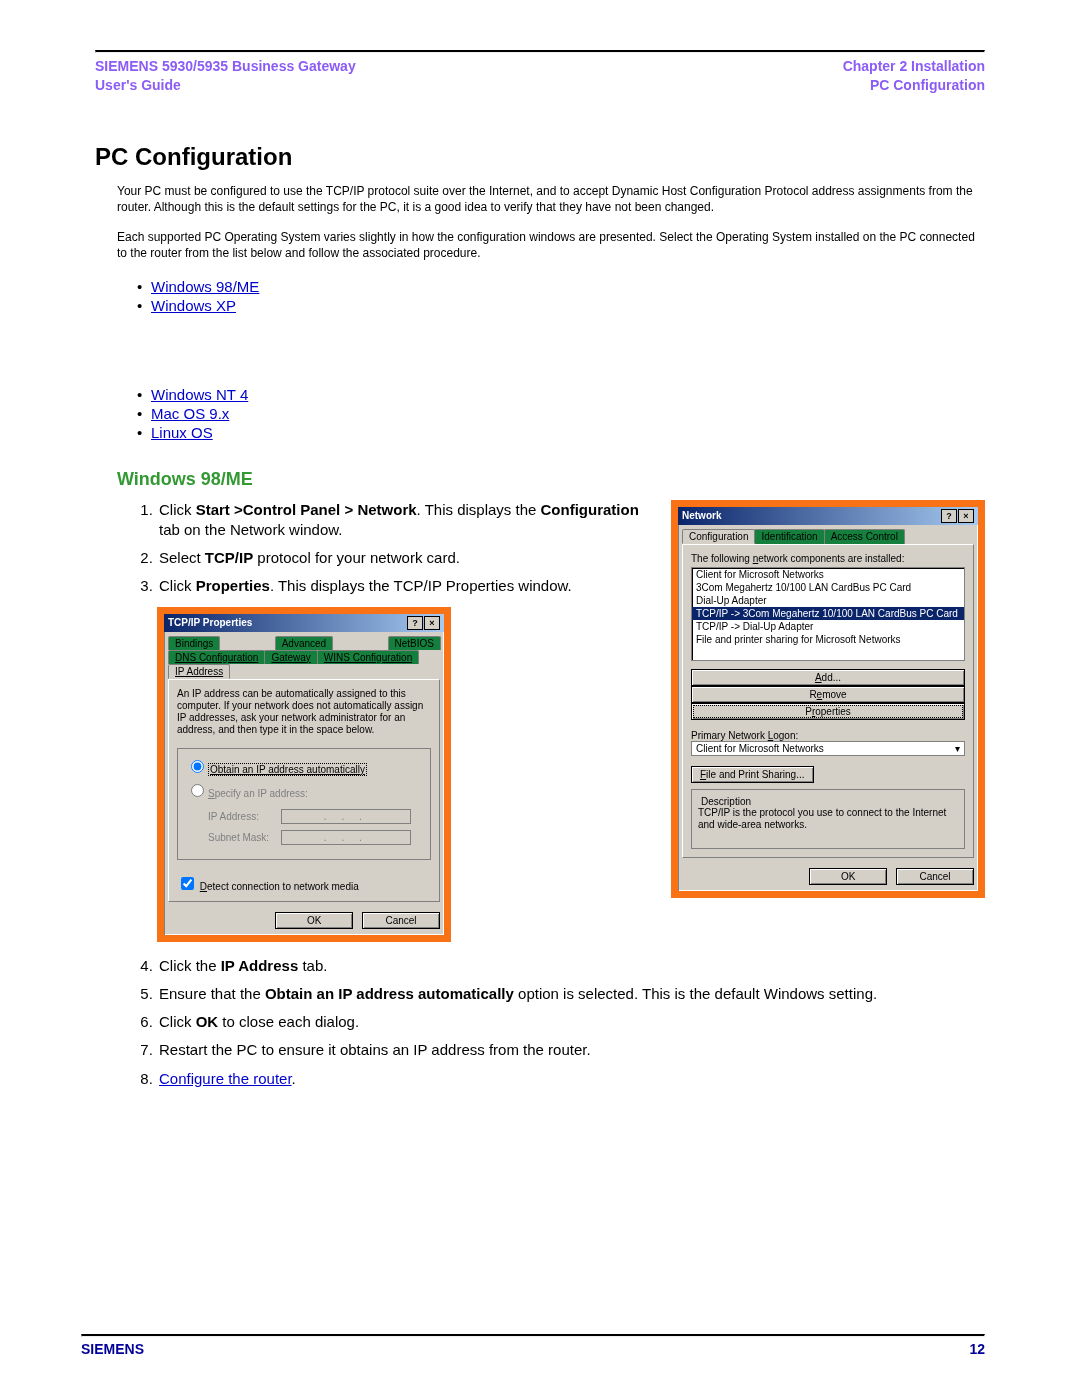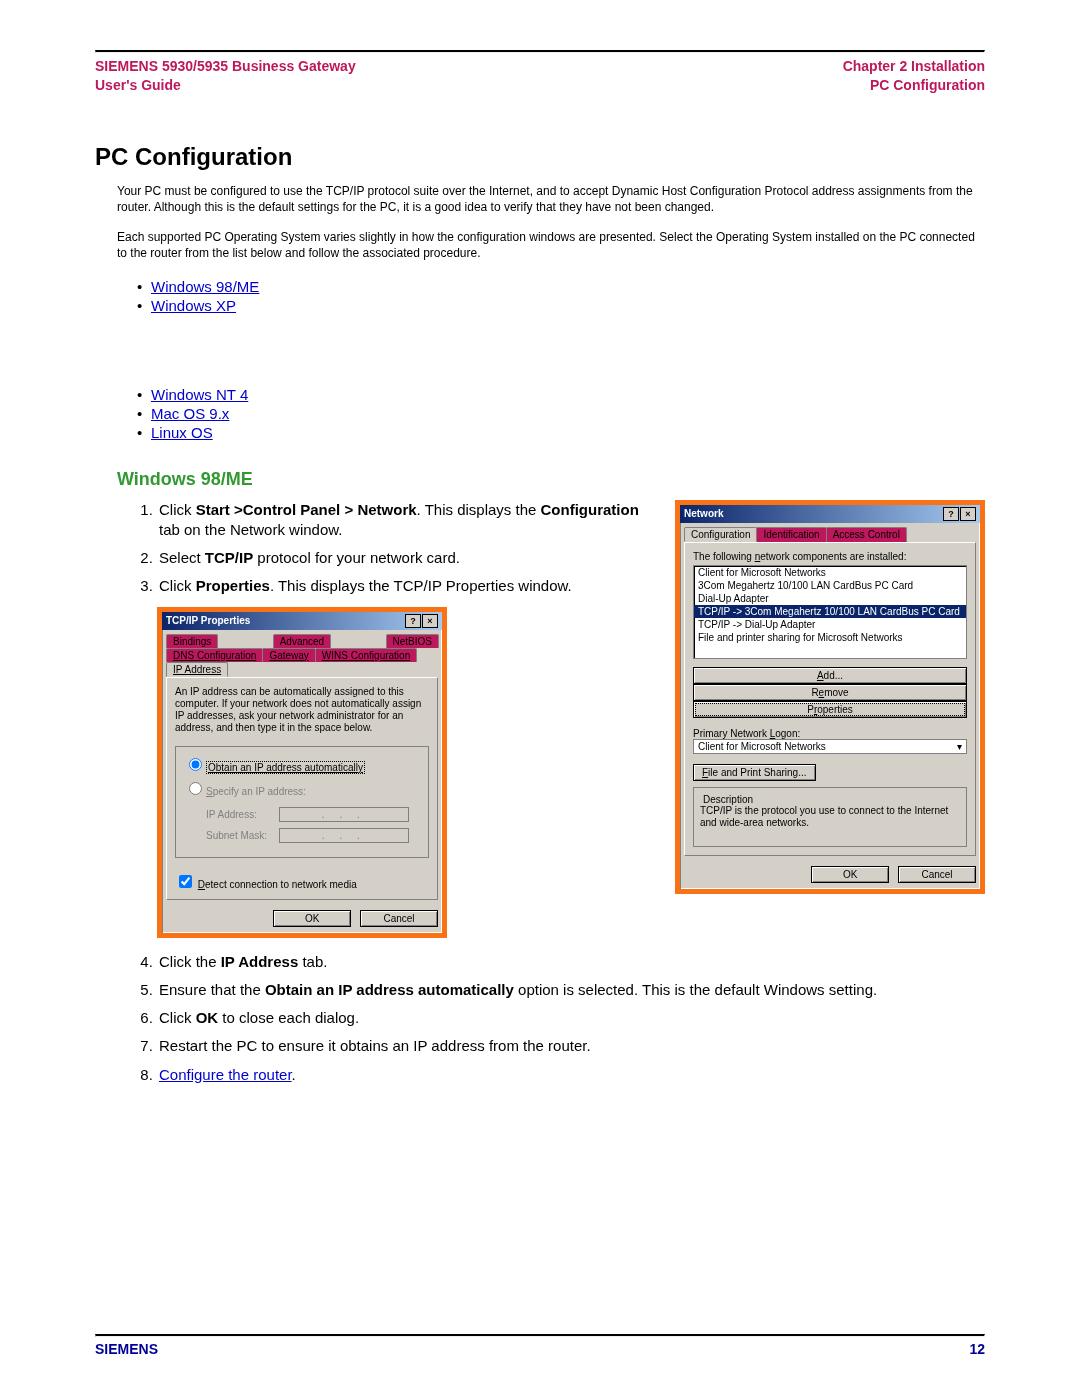--- a/index.html
+++ b/index.html
@@ -20,21 +20,21 @@
   .rule {
     border-top: 2px solid #000;
     margin: 0;
   }
   .top-rule { margin-bottom: 4px; }
   .header {
     display: flex;
     justify-content: space-between;
     font-weight: bold;
     font-size: 14px;
-    color: #be185d;
+    color: #8b5cf6;
     line-height: 1.35;
     padding-bottom: 40px;
   }
   .header .right { text-align: right; }
   h1.section-title {
     font-family: Arial, Helvetica, sans-serif;
     font-weight: bold;
     font-size: 24px;
     margin: 8px 0 12px 0;
   }
@@ -83,21 +83,21 @@
     font-size: 15px;
     line-height: 1.35;
   }
   ol.steps li { margin-bottom: 8px; padding-left: 2px; }
   b { font-weight: bold; }
 
   
   .win-dialog {
     font-family: Tahoma, Arial, sans-serif;
     font-size: 10px;
-    border: 5px solid #f97316;
+    border: 7px solid #f97316;
     background: #d4d0c8;
     box-shadow: 1px 1px 0 #808080 inset, -1px -1px 0 #fff inset;
   }
   .win-title {
     background: linear-gradient(to right, #0a246a, #a6caf0);
     color: #fff;
     font-weight: bold;
     font-size: 10px;
     padding: 2px 4px;
     display: flex;
@@ -119,21 +119,21 @@
   .win-tabs {
     display: flex;
     flex-wrap: wrap;
     padding: 4px 4px 0 4px;
     gap: 0;
   }
   .win-tab {
     border: 1px solid #808080;
     border-bottom: none;
     padding: 1px 6px;
-    background: #be185d;
+    background: #15803d;
     font-size: 10px;
     margin-right: -1px;
     border-top-left-radius: 2px;
     border-top-right-radius: 2px;
   }
   .win-tab.active {
     background: #d4d0c8;
     border-bottom: 1px solid #d4d0c8;
     position: relative;
     z-index: 2;
@@ -198,21 +198,21 @@
   }
   .dlg-buttons {
     text-align: right;
     padding: 6px 4px;
   }
   .dlg-buttons .win-btn { margin-left: 6px; }
   .u { text-decoration: underline; }
 
   .footer {
     position: absolute;
-    left: 95px; right: 95px;
+    left: 81px; right: 95px;
     bottom: 40px;
   }
   .footer .bar {
     display: flex;
     justify-content: space-between;
     font-weight: bold;
     font-size: 14px;
     color: #000099;
     padding-top: 4px;
   }

